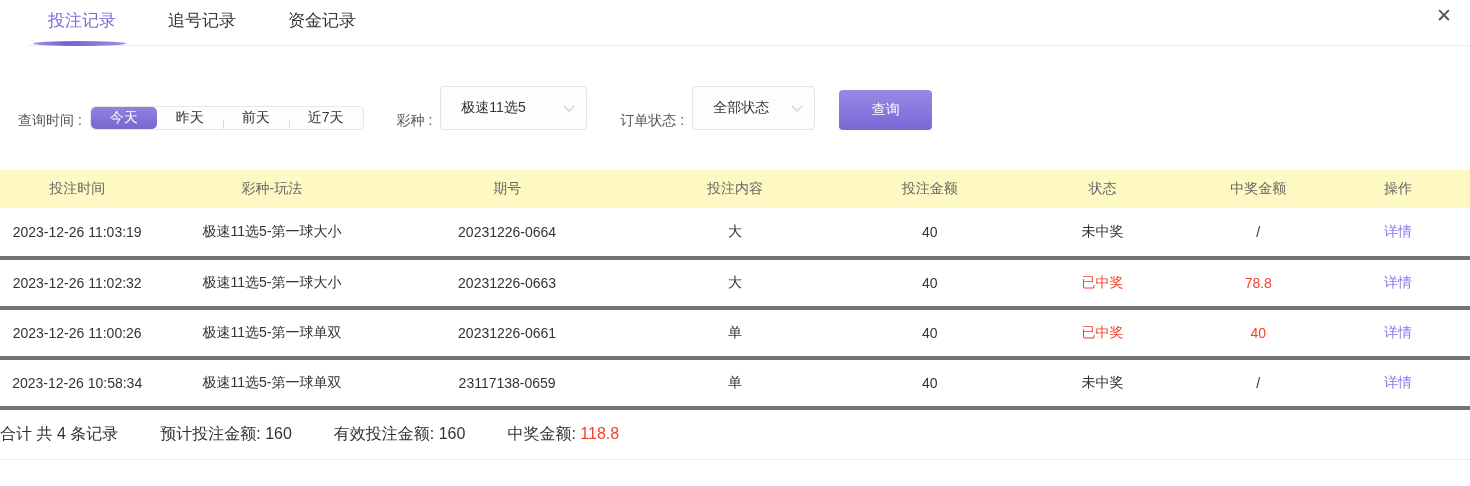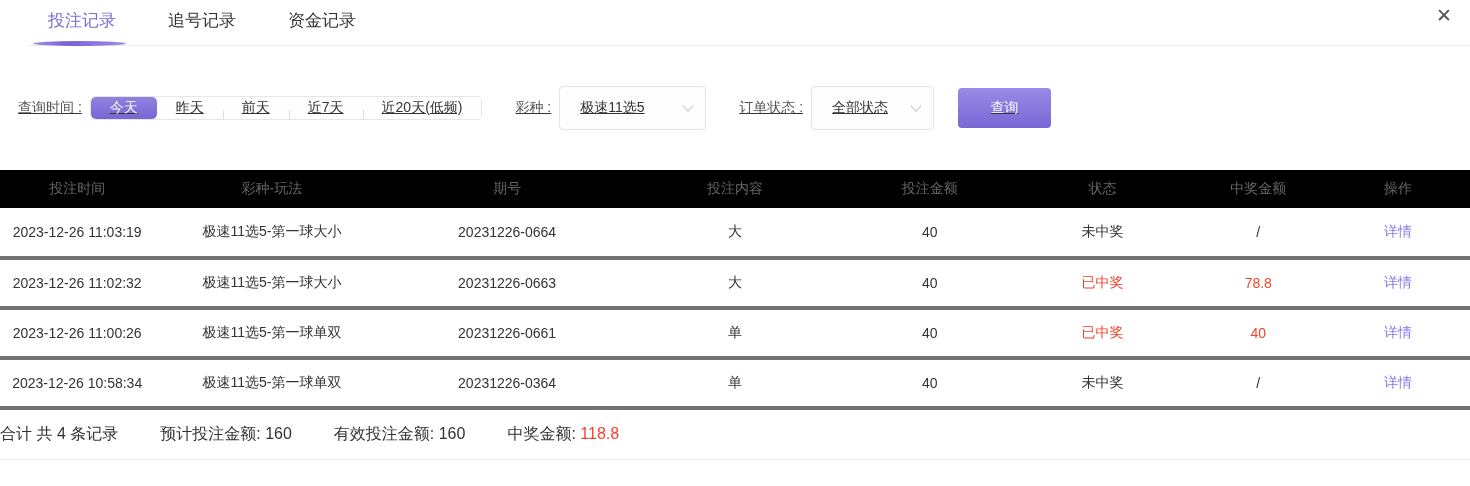--- a/index.html
+++ b/index.html
@@ -13,21 +13,21 @@
     cursor: pointer; padding-bottom: 12px; }
   .tab.active { color: #7b6ad8; }
   .tab .underline { display: none; }
   .tab.active .underline { display: block; position: absolute; left: -15px; right: -10px;
     bottom: -2px; height: 5px; border-radius: 50%;
     background: linear-gradient(90deg, #a291ea 0%, #7a5fd4 35%, #9d8ce8 100%); }
   .close-btn { position: absolute; top: 6px; right: 18px; font-size: 19px; color: #555;
     cursor: pointer; line-height: 1; }
 
   
-  .filters { display: flex; align-items: center; margin: 40px 0 0 18px; font-size: 14px; text-decoration: underline; }
+  .filters { display: flex; align-items: flex-end; margin: 40px 0 0 18px; font-size: 14px; }
   .filter-label { color: #555; margin-right: 8px; white-space: pre; }
   .time-group { display: flex; align-items: stretch; height: 24px; border: 1px solid #e6e6e6;
     border-radius: 5px; background: #fefefe; overflow: hidden; }
   .time-opt { display: flex; align-items: center; padding: 0 19px; color: #333;
     cursor: pointer; position: relative; }
   .time-opt.divided::before { content: ""; position: absolute; left: 0; top: 13px;
     width: 1px; height: 14px; background: #ddd; }
   .time-opt.active { background: linear-gradient(180deg, #9181e1, #7866d2);
     color: #fff; border-radius: 5px; }
   .select-box { display: flex; align-items: center; justify-content: space-between;
@@ -39,21 +39,21 @@
     border-radius: 4px; background: linear-gradient(180deg, #988ae6, #7a67d5);
     color: #fff; font-size: 14px; cursor: pointer;
     font-family: "Liberation Sans", "DejaVu Sans", sans-serif; }
 
   .ml32 { margin-left: 33px; }
   .sel-lottery { width: 147px; }
   .sel-status  { width: 123px; }
 
   
   table { width: 100%; border-collapse: collapse; margin-top: 40px; table-layout: fixed; }
-  thead tr { background: #000000; height: 38px; }
+  thead tr { background: #fef9c3; height: 38px; }
   th { font-weight: normal; font-size: 14px; color: #666; text-align: center; }
   tbody tr { height: 50px; border-bottom: 4px solid #737373; }
   td { font-size: 14px; color: #333; text-align: center; }
   td.red, .red { color: #f4432c; }
   .detail-link { color: #8a78e8; cursor: pointer; }
   col.c1 { width: 10.5%; } col.c2 { width: 16%; }  col.c3 { width: 16%; }
   col.c4 { width: 15%; }   col.c5 { width: 11.5%; } col.c6 { width: 12%; }
   col.c7 { width: 9.2%; }  col.c8 { width: 9.8%; }
 
   
@@ -83,21 +83,20 @@
 </div>
 
 <div class="filters">
   <span class="filter-label">查询时间 :</span>
 
   <div class="time-group">
     <span class="time-opt active">今天</span>
     <span class="time-opt">昨天</span>
     <span class="time-opt divided">前天</span>
     <span class="time-opt divided">近7天</span>
-    <span class="time-opt divided">近20天(低频)</span>
   </div>
 
   <span class="filter-label ml32">彩种 :</span>
   <div class="select-box sel-lottery">
     <span>极速11选5</span>
     <span class="chevron"></span>
   </div>
 
   <span class="filter-label ml32">订单状态 :</span>
   <div class="select-box sel-status">
@@ -158,21 +157,21 @@
       <td>20231226-0661</td>
       <td>单</td>
       <td>40</td>
       <td class="status-cell red">已中奖</td>
       <td class="win-cell red">40</td>
       <td><span class="detail-link">详情</span></td>
     </tr>
     <tr>
       <td>2023-12-26 10:58:34</td>
       <td>极速11选5-第一球单双</td>
-      <td>20231226-0364</td>
+      <td>23117138-0659</td>
       <td>单</td>
       <td>40</td>
       <td class="status-cell">未中奖</td>
       <td class="win-cell">/</td>
       <td><span class="detail-link">详情</span></td>
     </tr>
   </tbody>
 </table>
 
 <div class="summary">

